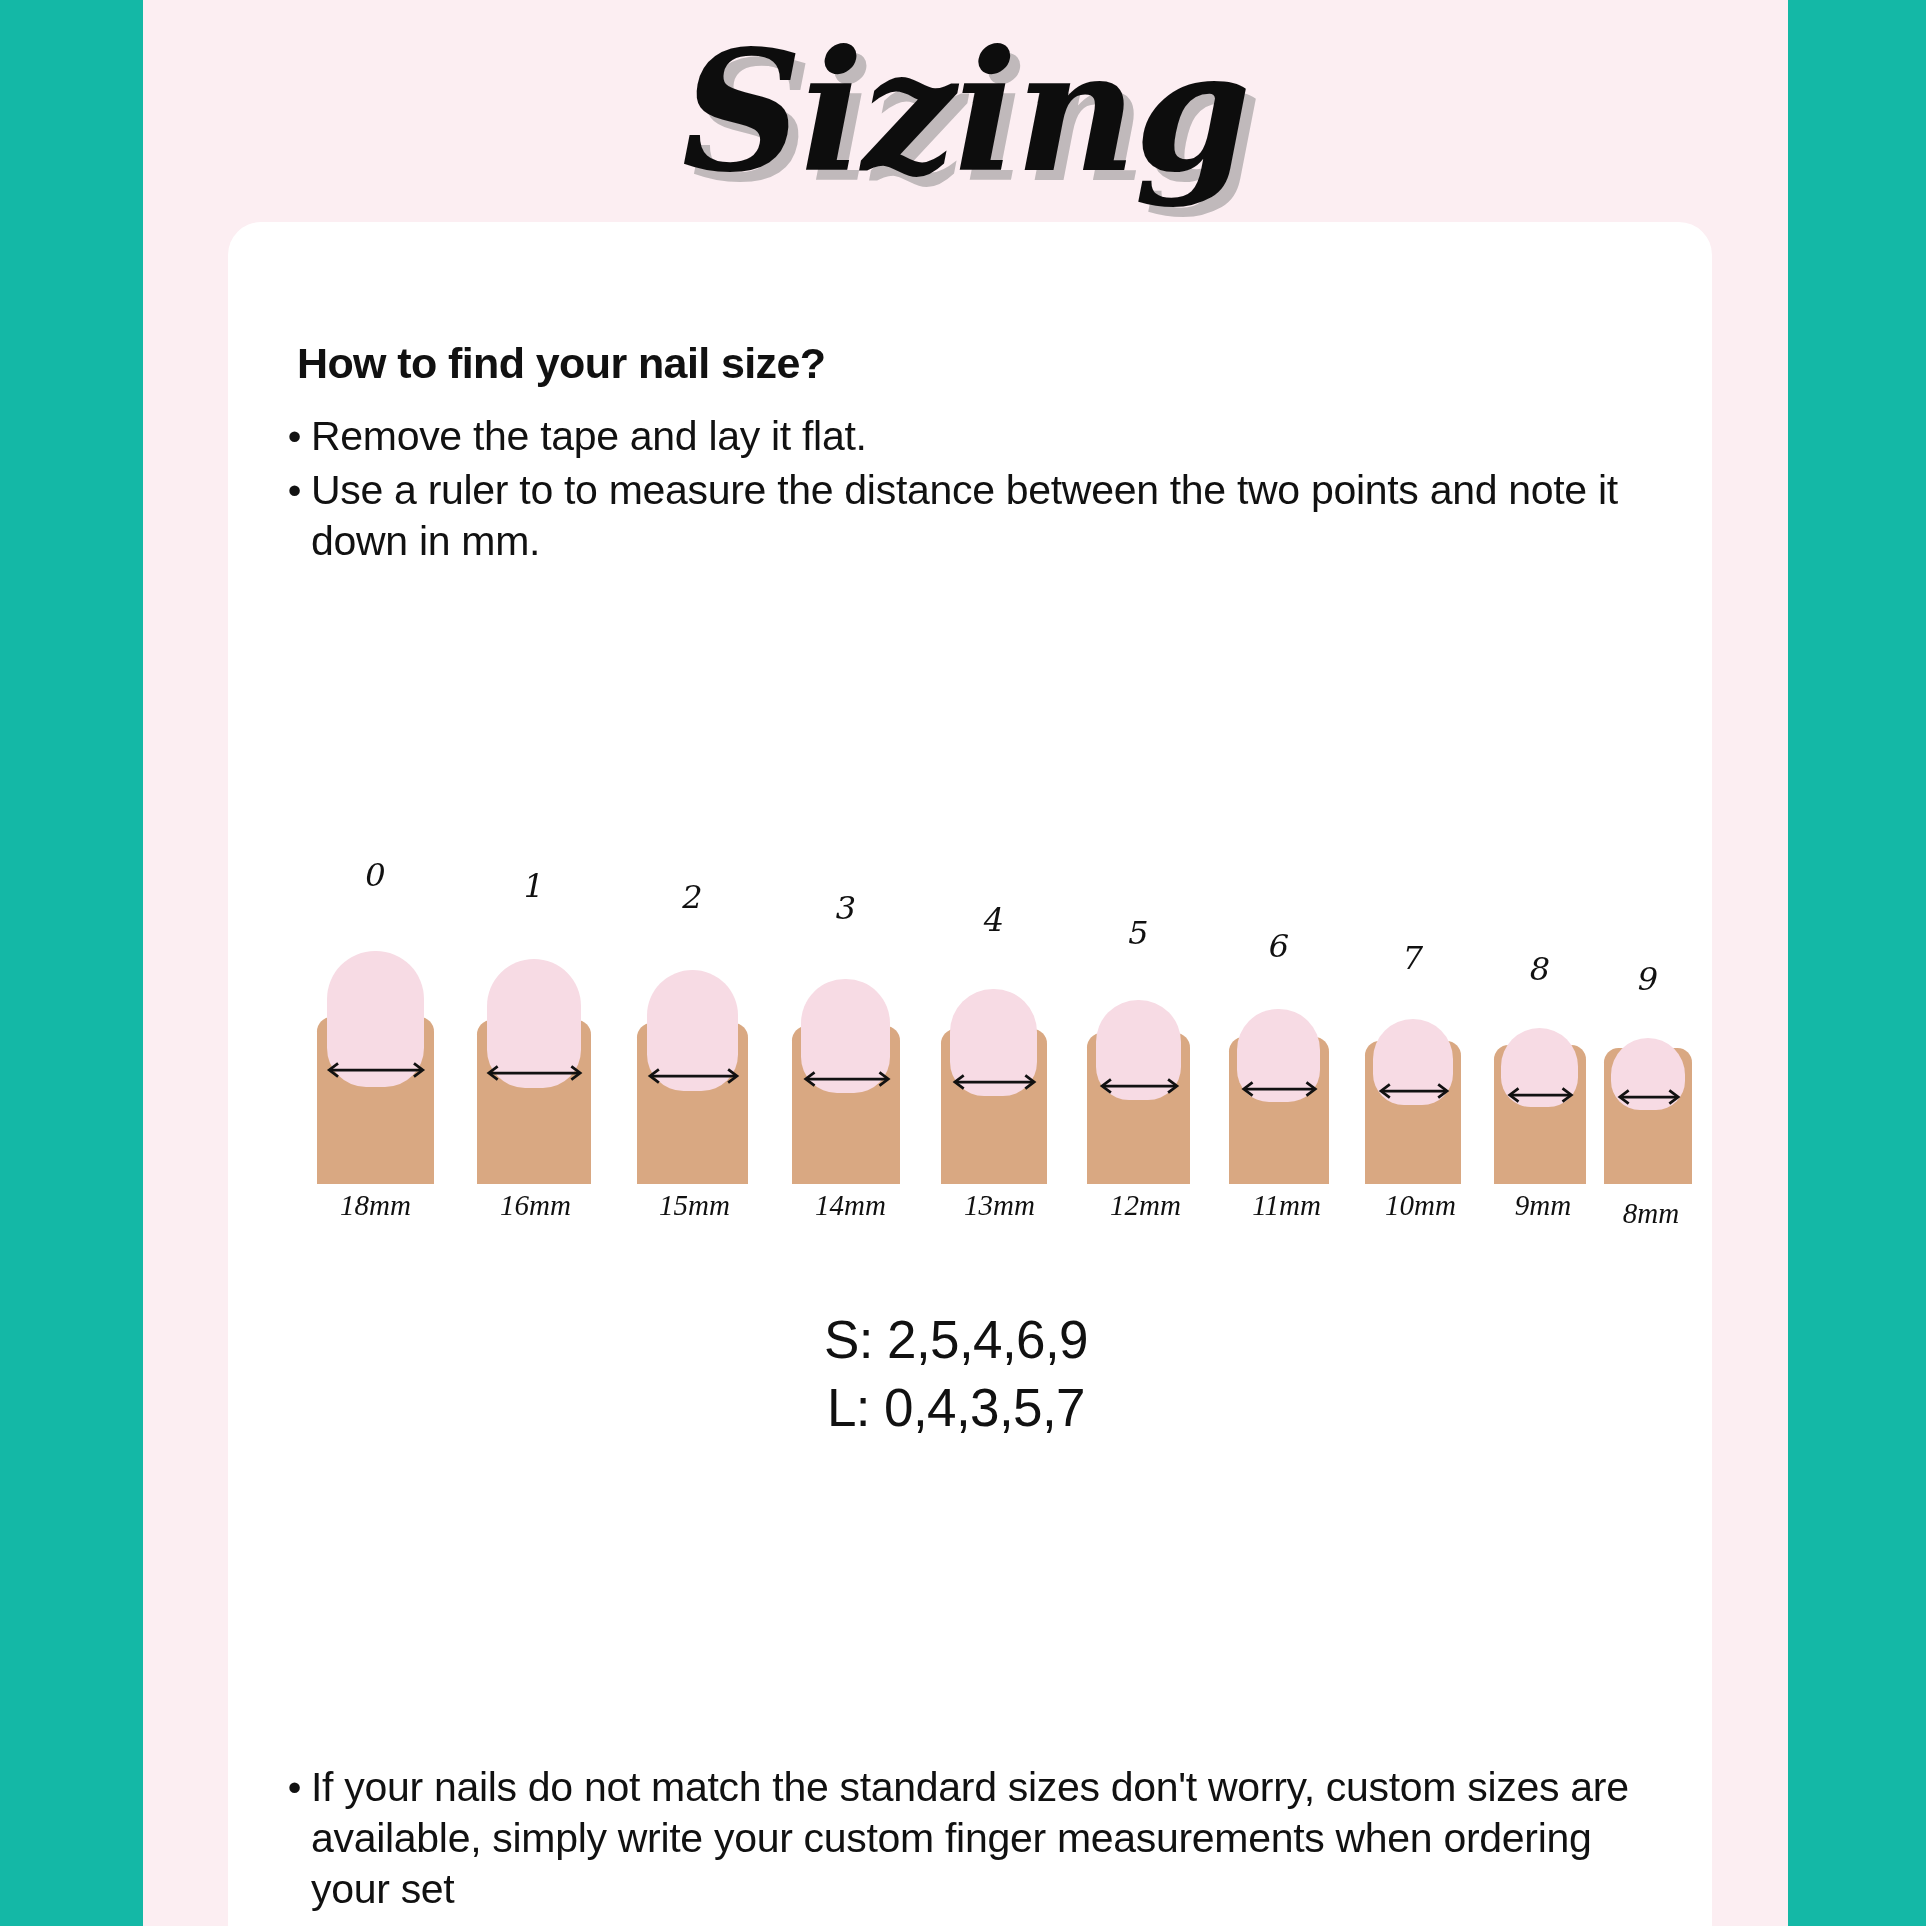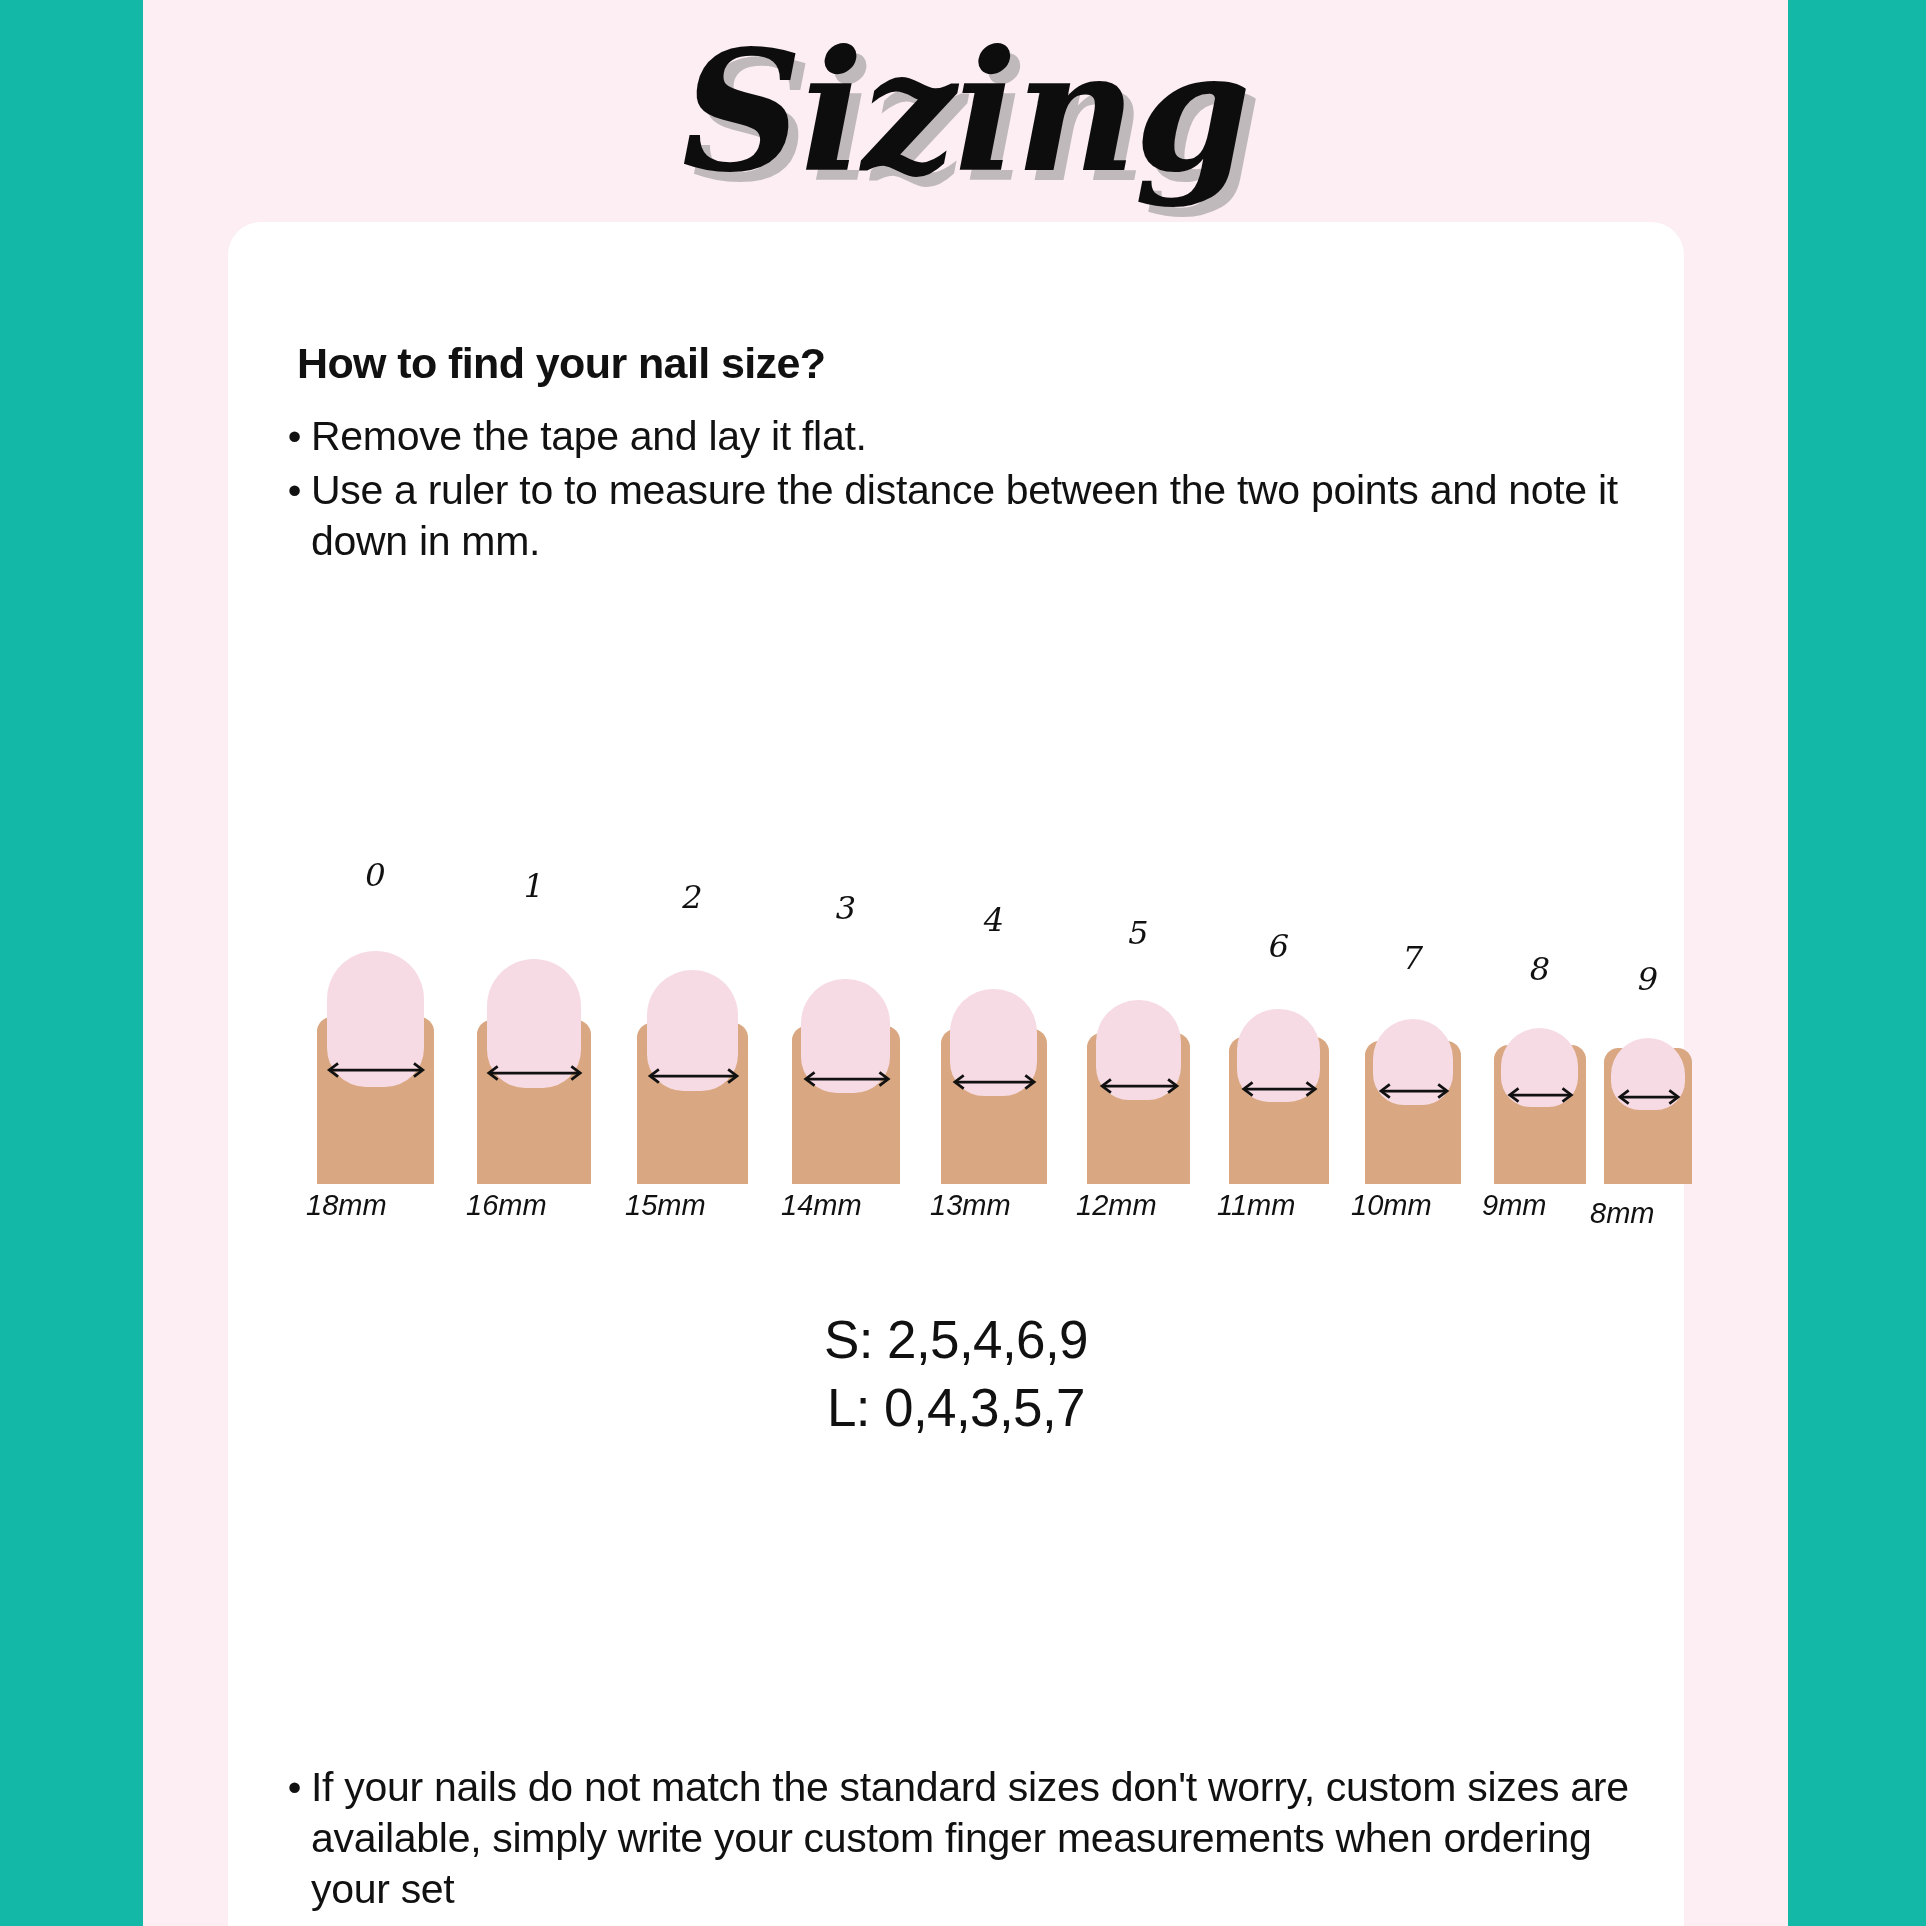--- a/index.html
+++ b/index.html
@@ -44,20 +44,21 @@
     letter-spacing: -2.2px;
   }
   .card {
     position: absolute;
     left: 228px;
     top: 222px;
     width: 1456px;
     height: 1704px;
     background: #ffffff;
     border-radius: 33px 33px 0 0;
+    padding-left: 28px;
   }
   .howto {
     position: absolute;
     left: 69px;
     top: 117px;
     font-size: 43px;
     font-weight: bold;
     color: #111111;
     letter-spacing: -0.6px;
   }
@@ -112,25 +113,25 @@
   .idx {
     position: absolute;
     font-family: "DejaVu Serif", serif;
     font-style: italic;
     font-size: 32px;
     color: #111;
     text-align: center;
   }
   .mm {
     position: absolute;
-    font-family: Liberation Sans, sans-serif;
+    font-family: Liberation Serif, serif;
     font-style: italic;
     font-size: 29px;
     color: #111;
-    text-align: left;
+    text-align: center;
     white-space: nowrap;
   }
   .arrow {
     position: absolute;
   }
   .sizes {
     position: absolute;
     left: 0;
     top: 1084px;
     width: 1456px;

